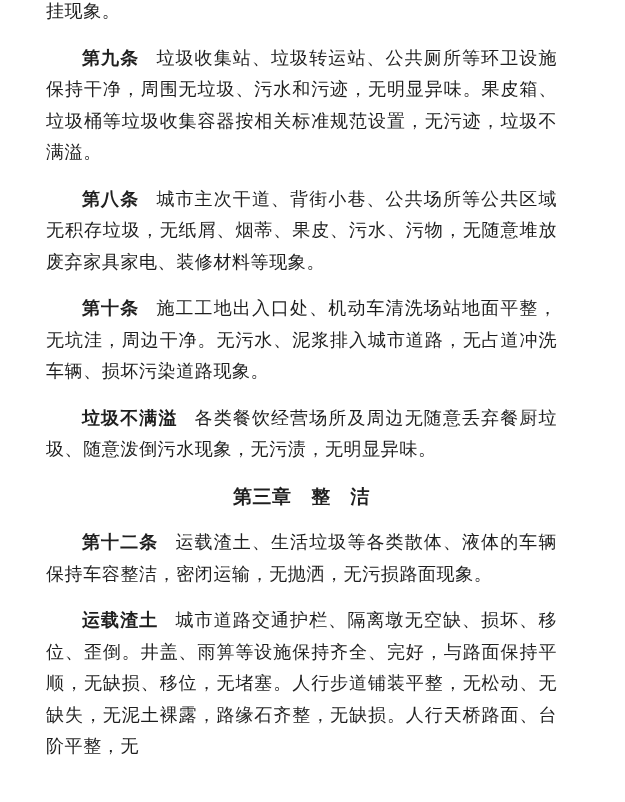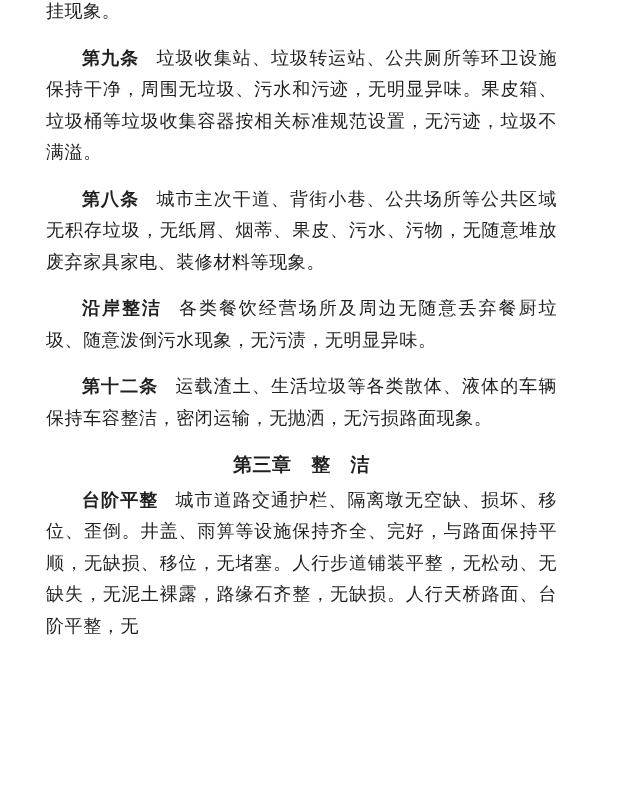--- a/index.html
+++ b/index.html
@@ -55,22 +55,23 @@
 
 <div class="page">
 
   <p class="para continuation">挂现象。</p>
 
 
   <p class="para"><span class="article-label">第九条</span><span>垃圾收集站、垃圾转运站、公共厕所等环卫设施保持干净，周围无垃圾、污水和污迹，无明显异味。果皮箱、垃圾桶等垃圾收集容器按相关标准规范设置，无污迹，垃圾不满溢。</span></p>
 
   <p class="para"><span class="article-label">第八条</span><span>城市主次干道、背街小巷、公共场所等公共区域无积存垃圾，无纸屑、烟蒂、果皮、污水、污物，无随意堆放废弃家具家电、装修材料等现象。</span></p>
 
+  <p class="para"><span class="article-label">第十条</span><span>施工工地出入口处、机动车清洗场站地面平整，无坑洼，周边干净。无污水、泥浆排入城市道路，无占道冲洗车辆、损坏污染道路现象。</span></p>
 
-  <p class="para"><span class="article-label">沿岸整洁</span><span>各类餐饮经营场所及周边无随意丢弃餐厨垃圾、随意泼倒污水现象，无污渍，无明显异味。</span></p>
+  <p class="para"><span class="article-label">垃圾不满溢</span><span>各类餐饮经营场所及周边无随意丢弃餐厨垃圾、随意泼倒污水现象，无污渍，无明显异味。</span></p>
+
+  <p class="para chapter-heading">第三章　整　洁</p>
 
   <p class="para"><span class="article-label">第十二条</span><span>运载渣土、生活垃圾等各类散体、液体的车辆保持车容整洁，密闭运输，无抛洒，无污损路面现象。</span></p>
 
-  <p class="para chapter-heading">第三章　整　洁</p>
-
-  <p class="para first-after-heading"><span class="article-label">台阶平整</span><span>城市道路交通护栏、隔离墩无空缺、损坏、移位、歪倒。井盖、雨箅等设施保持齐全、完好，与路面保持平顺，无缺损、移位，无堵塞。人行步道铺装平整，无松动、无缺失，无泥土裸露，路缘石齐整，无缺损。人行天桥路面、台阶平整，无</span></p>
+  <p class="para first-after-heading"><span class="article-label">运载渣土</span><span>城市道路交通护栏、隔离墩无空缺、损坏、移位、歪倒。井盖、雨箅等设施保持齐全、完好，与路面保持平顺，无缺损、移位，无堵塞。人行步道铺装平整，无松动、无缺失，无泥土裸露，路缘石齐整，无缺损。人行天桥路面、台阶平整，无</span></p>
 
 </div>
 
 </body></html>

